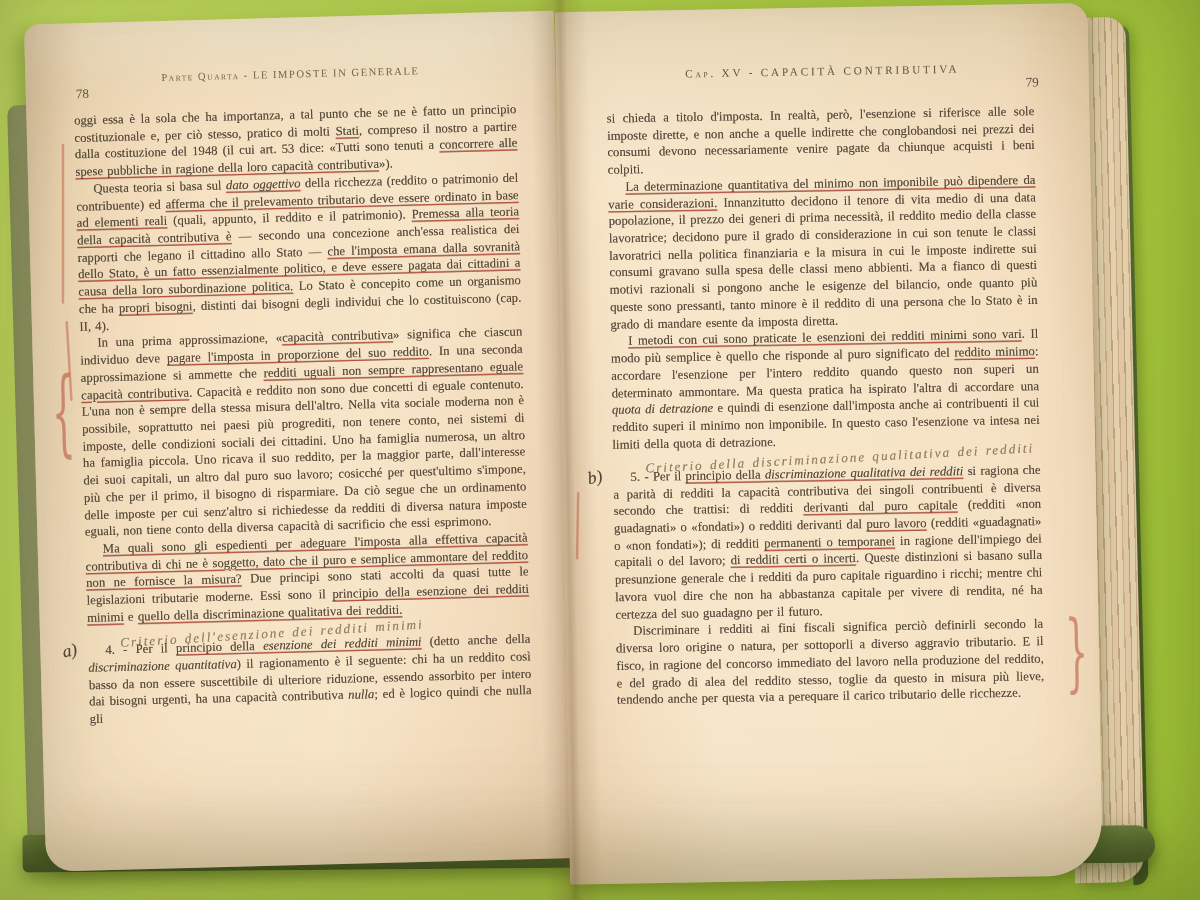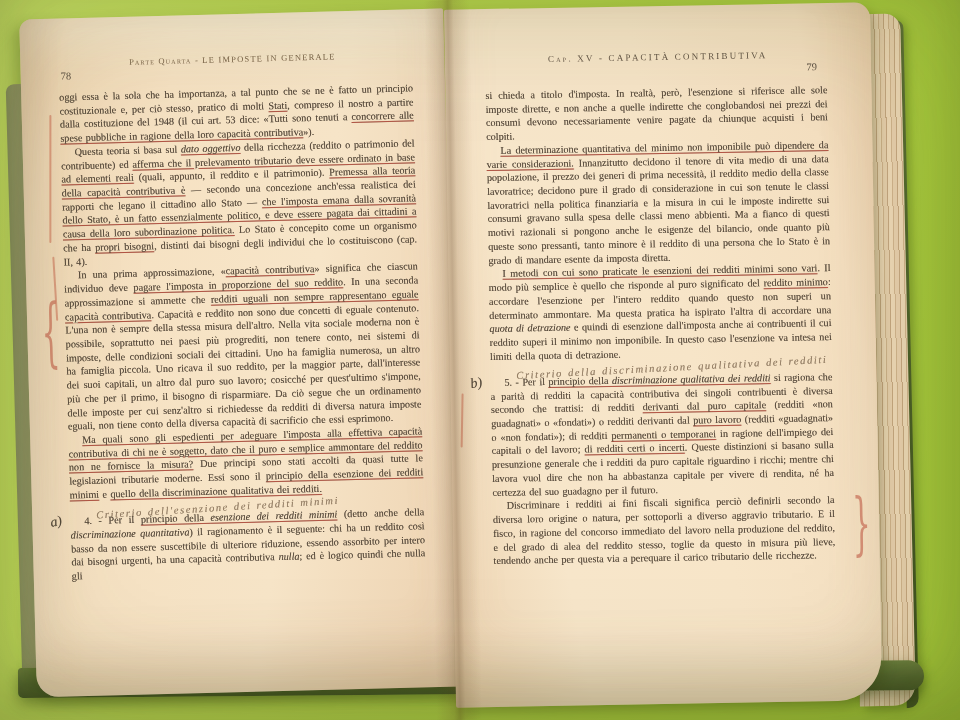--- a/index.html
+++ b/index.html
@@ -84,21 +84,21 @@
       <div class="pencil">Criterio dell'esenzione dei redditi minimi</div>
       <div class="sectwrap">
         <span class="hand-letter">a)</span>
         <p class="para"><span>4. - Per il </span><span class="rl">principio della </span><span class="rl it">esenzione dei redditi minimi</span><span> (detto anche della </span><span class="it">discriminazione quantitativa</span><span>) il ragionamento è il seguente: chi ha un reddito così basso da non essere suscettibile di ulteriore riduzione, essendo assorbito per intero dai bisogni urgenti, ha una capacità contributiva </span><span class="it">nulla</span><span>; ed è logico quindi che nulla gli</span></p>
       </div>
     </div>
   </div>
 
   <div class="page page-right">
     <div class="runhead" style="top:46px;font-size:9px;letter-spacing:2.2px;color:#635546;">Cap. XV - CAPACITÀ CONTRIBUTIVA</div>
-    <div class="pagenum" style="right:54px;top:58px;">79</div>
+    <div class="pagenum" style="right:40px;top:58px;">79</div>
 
     <div class="redmark rm3"></div>
     <div class="brace br1">}</div>
 
     <div class="textcol" style="left:40px;right:44px;top:80px;">
       <p class="para noindent"><span>si chieda a titolo d'imposta. In realtà, però, l'esenzione si riferisce alle sole imposte dirette, e non anche a quelle indirette che conglobandosi nei prezzi dei consumi devono necessariamente venire pagate da chiunque acquisti i beni colpiti.</span></p>
       <p class="para"><span class="rl">La determinazione quantitativa del minimo non imponibile può dipendere da varie considerazioni.</span><span> Innanzitutto decidono il tenore di vita medio di una data popolazione, il prezzo dei generi di prima necessità, il reddito medio della classe lavoratrice; decidono pure il grado di considerazione in cui son tenute le classi lavoratrici nella politica finanziaria e la misura in cui le imposte indirette sui consumi gravano sulla spesa delle classi meno abbienti. Ma a fianco di questi motivi razionali si pongono anche le esigenze del bilancio, onde quanto più queste sono pressanti, tanto minore è il reddito di una persona che lo Stato è in grado di mandare esente da imposta diretta.</span></p>
       <p class="para"><span class="rl">I metodi con cui sono praticate le esenzioni dei redditi minimi sono vari</span><span>. Il modo più semplice è quello che risponde al puro significato del </span><span class="rl">reddito minimo</span><span>: accordare l'esenzione per l'intero reddito quando questo non superi un determinato ammontare. Ma questa pratica ha ispirato l'altra di accordare una </span><span class="it">quota di detrazione</span><span> e quindi di esenzione dall'imposta anche ai contribuenti il cui reddito superi il minimo non imponibile. In questo caso l'esenzione va intesa nei limiti della quota di detrazione.</span></p>
       <div class="pencil">Criterio della discriminazione qualitativa dei redditi</div>
       <div class="sectwrap">

